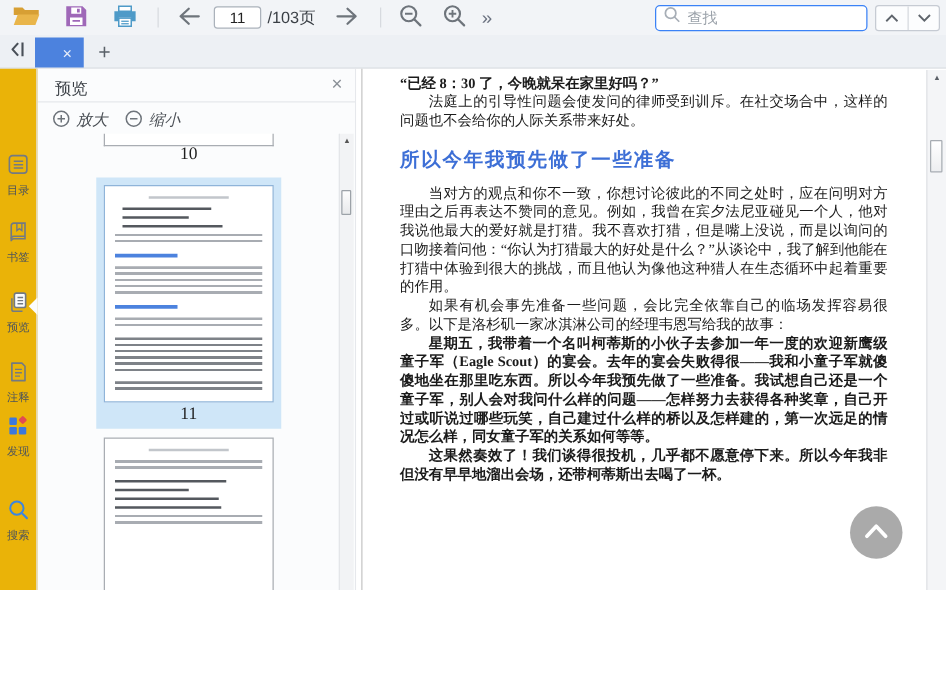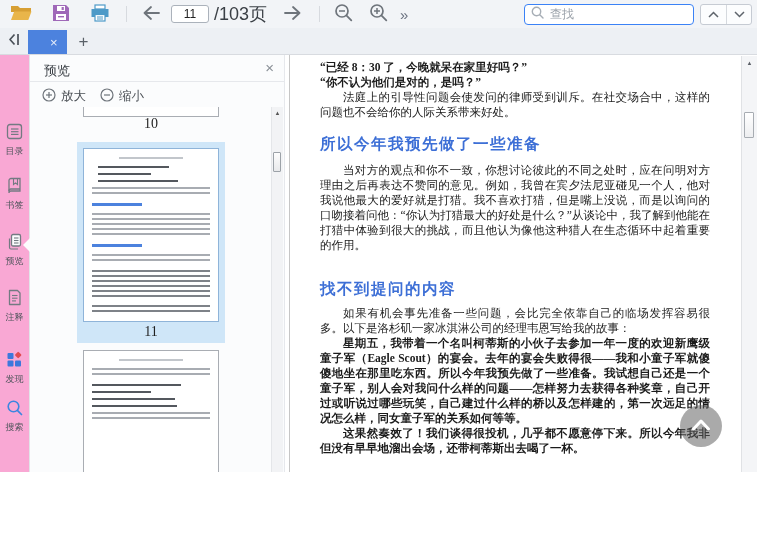--- a/index.html
+++ b/index.html
@@ -6,51 +6,51 @@
   html,body { margin:0; padding:0; }
   body { width:757px; height:544px; overflow:hidden; font-family:"Liberation Sans",sans-serif; background:#fff; }
   .app { position:relative; width:757px; height:472px; background:#fff; overflow:hidden; }
   button { background:none; border:none; padding:0; cursor:pointer; font-family:inherit; }
 
   
   .toolbar { position:absolute; left:0; top:0; width:757px; height:28px; background:#F2F4F7; display:flex; align-items:center; padding:0 3px 0 10px; }
   .tbtn { display:flex; align-items:center; justify-content:center; height:24px; }
   .sep { width:1px; height:16px; background:#D7DADF; }.ml12{margin-left:12px}.ml14{margin-left:14px}.ml16{margin-left:16px}.ml20{margin-left:20px}
   .page-input { width:38px; height:18px; border:1px solid #ABB2BB; border-radius:3px; text-align:center; font-size:12px; color:#222; background:#fff; margin-left:10px; }
-  .page-total { font-size:18px; color:#3A3F45; margin-left:5px; }
+  .page-total { font-size:13px; color:#3A3F45; margin-left:5px; }
   .more { font-size:15px; color:#6B7280; line-height:1; }
   .spacer { flex:1; }
   .searchbox { display:flex; align-items:center; background:#fff; border:1px solid #3b82f6; border-radius:4px; height:21px; width:170px; padding:0 6px; }
   .searchbox input { border:none; outline:none; flex:1; font-size:12px; color:#333; background:transparent; min-width:0; margin-left:4px; }
   .searchbox input::placeholder { color:#9AA1A9; }
   .findnav { display:flex; margin-left:6px; margin-right:2px; border:1px solid #C6CBD3; border-radius:3px; overflow:hidden; height:21px; background:#FCFDFE; }
   .findnav button { width:25px; display:flex; align-items:center; justify-content:center; }
   .findnav button + button { border-left:1px solid #D5D9DE; }
 
   
   .tabbar { position:absolute; top:28px; left:0; width:757px; height:27px; background:#EDF0F4; border-bottom:1px solid #D8DBE0; display:flex; align-items:flex-end; }
   .collapse { width:28px; height:26px; display:flex; align-items:center; justify-content:center; }
   .tab { height:24px; background:#4C82DE; color:#fff; display:flex; align-items:center; padding:0 9px 0 13px; font-size:12px; cursor:pointer; }
   .tab-title { white-space:nowrap; overflow:hidden; max-width:165px; }
   .tab-close { margin-left:9px; font-size:13px; color:#E8EEFA; line-height:1; cursor:pointer; }
   .newtab { margin-left:12px; margin-bottom:4px; font-size:17px; color:#5A6168; line-height:1; height:18px; }
 
   
-  .sidebar { position:absolute; left:0; top:55px; width:30px; height:489px; background:#f9a8d4; border-right:1px solid #E2E4E8; z-index:2; }
+  .sidebar { position:absolute; left:0; top:55px; width:30px; height:489px; background:#eab308; border-right:1px solid #E2E4E8; z-index:2; }
   .sb-item { position:absolute; left:0; width:29px; display:flex; flex-direction:column; align-items:center; gap:2px; cursor:pointer; }
   .sb-item .lbl { font-size:9px; color:#4E545B; line-height:10px; white-space:nowrap; }
   .sb-notch { position:absolute; left:23px; top:183px; width:0; height:0; border-top:7px solid transparent; border-bottom:7px solid transparent; border-right:7px solid #FBFCFD; z-index:3; }
 
   
   .panel { position:absolute; left:30px; top:55px; width:255px; height:489px; background:#FBFCFD; border-right:1px solid #E6E8EC; }
   .panel-head { position:absolute; top:0; left:0; right:0; height:27px; border-bottom:1px solid #E6E8EC; }
   .panel-title { position:absolute; left:14px; top:7px; font-size:13px; color:#3A3F45; }
   .panel-close { position:absolute; right:10px; top:4px; font-size:15px; color:#8A9097; }
   .zoombar { position:absolute; top:31px; left:12px; height:20px; display:flex; align-items:center; gap:14px; }
-  .zctrl { display:flex; align-items:center; gap:5px; font-size:12.5px; color:#4A4F55; }
+  .zctrl { display:flex; align-items:center; gap:5px; font-size:12.5px; color:#4A4F55;font-style:italic; }
   .pg10 { position:absolute; left:53px; top:52px; width:136px; height:10px; background:#fff; border:1px solid #A9ADB3; border-top:none; cursor:pointer; }
   .lb10 { position:absolute; top:61px; left:53px; width:136px; text-align:center; font-family:"Liberation Serif",serif; font-size:14px; color:#1f1f1f; }
   .sel11 { position:absolute; left:47px; top:87px; width:148px; height:201px; background:#CFE6F8; cursor:pointer; }
   .pg11 { position:absolute; left:6px; top:6px; width:136px; height:174px; background:#fff; border:1px solid #8FB4D9; overflow:hidden; }
   .lb11 { position:absolute; left:0; bottom:3px; width:100%; text-align:center; font-family:"Liberation Serif",serif; font-size:14px; color:#1f1f1f; }
   .pg12 { position:absolute; left:53px; top:295px; width:136px; height:175px; background:#fff; border:1px solid #A9ADB3; overflow:hidden; cursor:pointer; }
   .lb12 { position:absolute; top:472px; left:53px; width:136px; text-align:right; font-family:"Liberation Serif",serif; font-size:14px; color:#1f1f1f; }
   .mini { position:absolute; left:8px; right:8px; top:5px; bottom:5px; overflow:hidden; }
   .m-hdr { height:2px; width:55%; margin:3px auto 7px; background:#C2C6CB; }
   .m-q { height:2px; background:#54585E; margin:0 0 5px 6px; }
@@ -212,21 +212,21 @@
     </div>
     <div class="sb-item" style="top:234px">
       <span><svg width="17" height="17" viewBox="0 0 17 17">
             <path d="M3.5 1.5 h8 l2.5 2.5 v11.5 h-10.5 z" stroke="#737A82" stroke-width="1.3" fill="none" stroke-linejoin="round"></path>
             <line x1="6" y1="6.5" x2="11.5" y2="6.5" stroke="#737A82" stroke-width="1.1"></line>
             <line x1="6" y1="9.2" x2="11.5" y2="9.2" stroke="#737A82" stroke-width="1.1"></line>
             <line x1="6" y1="11.9" x2="10" y2="11.9" stroke="#737A82" stroke-width="1.1"></line>
           </svg></span>
       <span class="lbl">注释</span>
     </div>
-    <div class="sb-item" style="top:296px">
+    <div class="sb-item" style="top:277px">
       <span><svg width="17" height="17" viewBox="0 0 17 17">
             <rect x="1.5" y="2" width="6" height="6" rx="1" fill="#3C78DC"></rect>
             <rect x="1.5" y="9.5" width="6" height="6" rx="1" fill="#3C78DC"></rect>
             <rect x="9" y="9.5" width="6" height="6" rx="1" fill="#3C78DC"></rect>
             <rect x="9.7" y="1.5" width="5" height="5" rx="1" fill="#E14B52" transform="rotate(45 12.2 4)"></rect>
           </svg></span>
       <span class="lbl">发现</span>
     </div>
     <div class="sb-item" style="top:344px">
       <span><svg width="17" height="17" viewBox="0 0 17 17">
@@ -303,25 +303,23 @@
       <div class="ps-thumb"></div>
       <button class="ps-arrow" style="bottom:2px">▼</button>
     </div>
   </div>
 
   <div class="main">
     <div class="page-edge"></div>
 
     <div class="doc">
       <p class="quote">“已经 8：30 了，今晚就呆在家里好吗？”</p>
-      <p class="quote">“你不认为他们是对的，是吗？”</p>
       <p class="para">法庭上的引导性问题会使发问的律师受到训斥。在社交场合中，这样的问题也不会给你的人际关系带来好处。</p>
       <h2 class="doc-h">所以今年我预先做了一些准备</h2>
       <p class="para">当对方的观点和你不一致，你想讨论彼此的不同之处时，应在问明对方理由之后再表达不赞同的意见。例如，我曾在宾夕法尼亚碰见一个人，他对我说他最大的爱好就是打猎。我不喜欢打猎，但是嘴上没说，而是以询问的口吻接着问他：“你认为打猎最大的好处是什么？”从谈论中，我了解到他能在打猎中体验到很大的挑战，而且他认为像他这种猎人在生态循环中起着重要的作用。</p>
-      <h2 class="doc-h second">找不到提问的内容</h2>
       <p class="para">如果有机会事先准备一些问题，会比完全依靠自己的临场发挥容易很多。以下是洛杉矶一家冰淇淋公司的经理韦恩写给我的故事：</p>
       <p class="para bold mt11">星期五，我带着一个名叫柯蒂斯的小伙子去参加一年一度的欢迎新鹰级童子军（Eagle Scout）的宴会。去年的宴会失败得很——我和小童子军就傻傻地坐在那里吃东西。所以今年我预先做了一些准备。我试想自己还是一个童子军，别人会对我问什么样的问题——怎样努力去获得各种奖章，自己开过或听说过哪些玩笑，自己建过什么样的桥以及怎样建的，第一次远足的情况怎么样，同女童子军的关系如何等等。</p>
       <p class="para bold mt16">这果然奏效了！我们谈得很投机，几乎都不愿意停下来。所以今年我非但没有早早地溜出会场，还带柯蒂斯出去喝了一杯。</p>
     </div>
 
     <button class="fab">
       <span><svg width="20" height="13" viewBox="0 0 20 13">
             <path d="M2.5 11 L10 3 L17.5 11" stroke="#fff" stroke-width="3" fill="none" stroke-linecap="round" stroke-linejoin="round"></path>
           </svg></span>
     </button>

